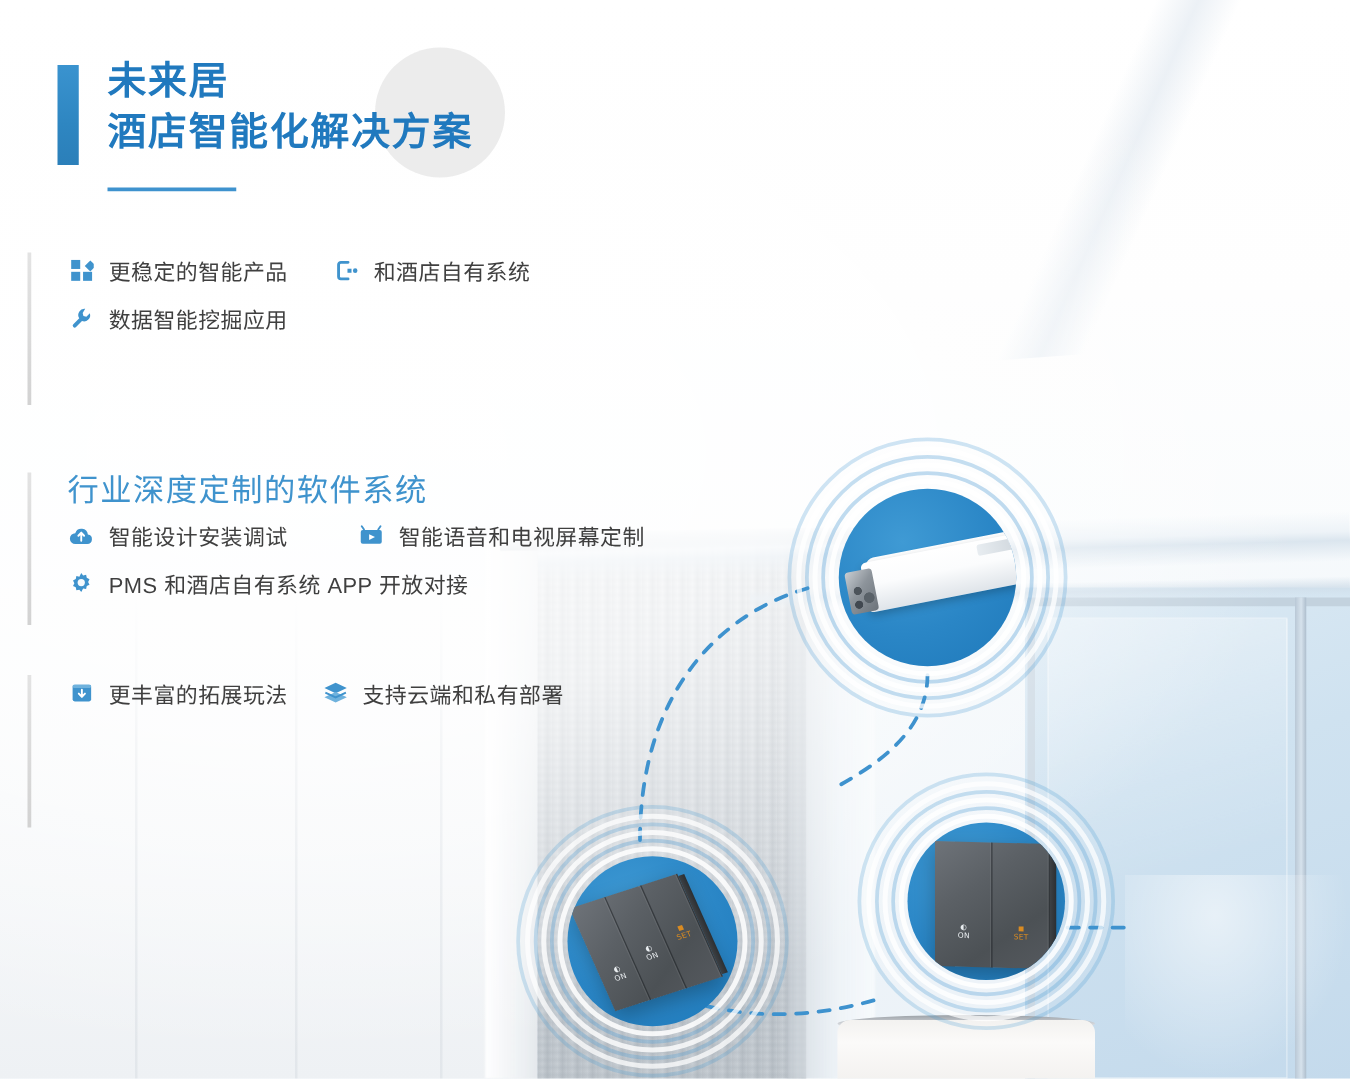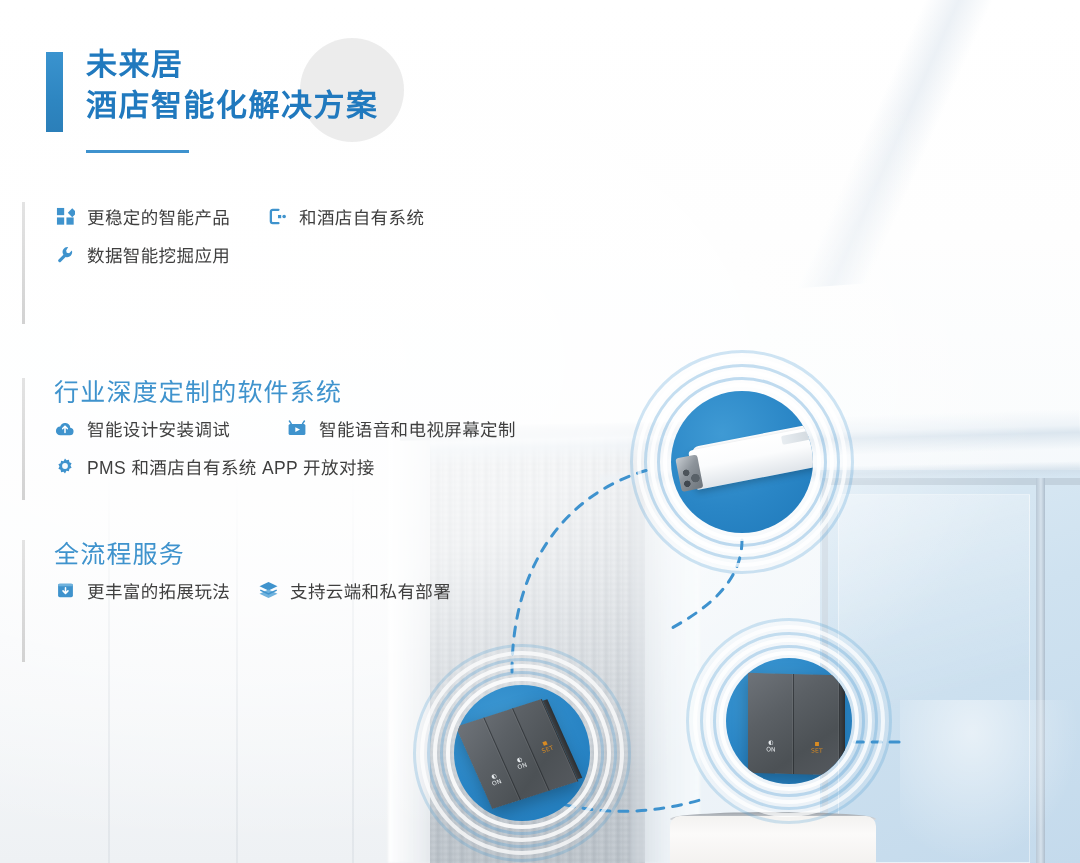--- a/index.html
+++ b/index.html
@@ -471,21 +471,20 @@
             </span>
             <span class="txt">PMS 和酒店自有系统 APP 开放对接</span>
           </div>
         </div>
 
       </div>
     </div>
 
     <div class="section sec3">
       <div class="section-spine"></div>
-      <div class="section-head">全流程服务</div>
       <div class="bullets">
 
         <div class="bullet-row">
           <div class="bullet" style="width:203px;">
             <span class="ico">
               <svg width="19" height="19" viewBox="0 0 20 20">
                 <rect x="2.2" y="3.0" width="15.6" height="14.0" rx="1.8" fill="#3f93cd"></rect>
                 <rect x="2.2" y="3.0" width="15.6" height="2.6" rx="1.2" fill="#6fb2dd"></rect>
                 <path d="M10 7.2V12.4 M10 13.2l-2.6-2.8 M10 13.2l2.6-2.8" stroke="#ffffff" stroke-width="1.6" fill="none" stroke-linecap="round"></path>
               </svg>

